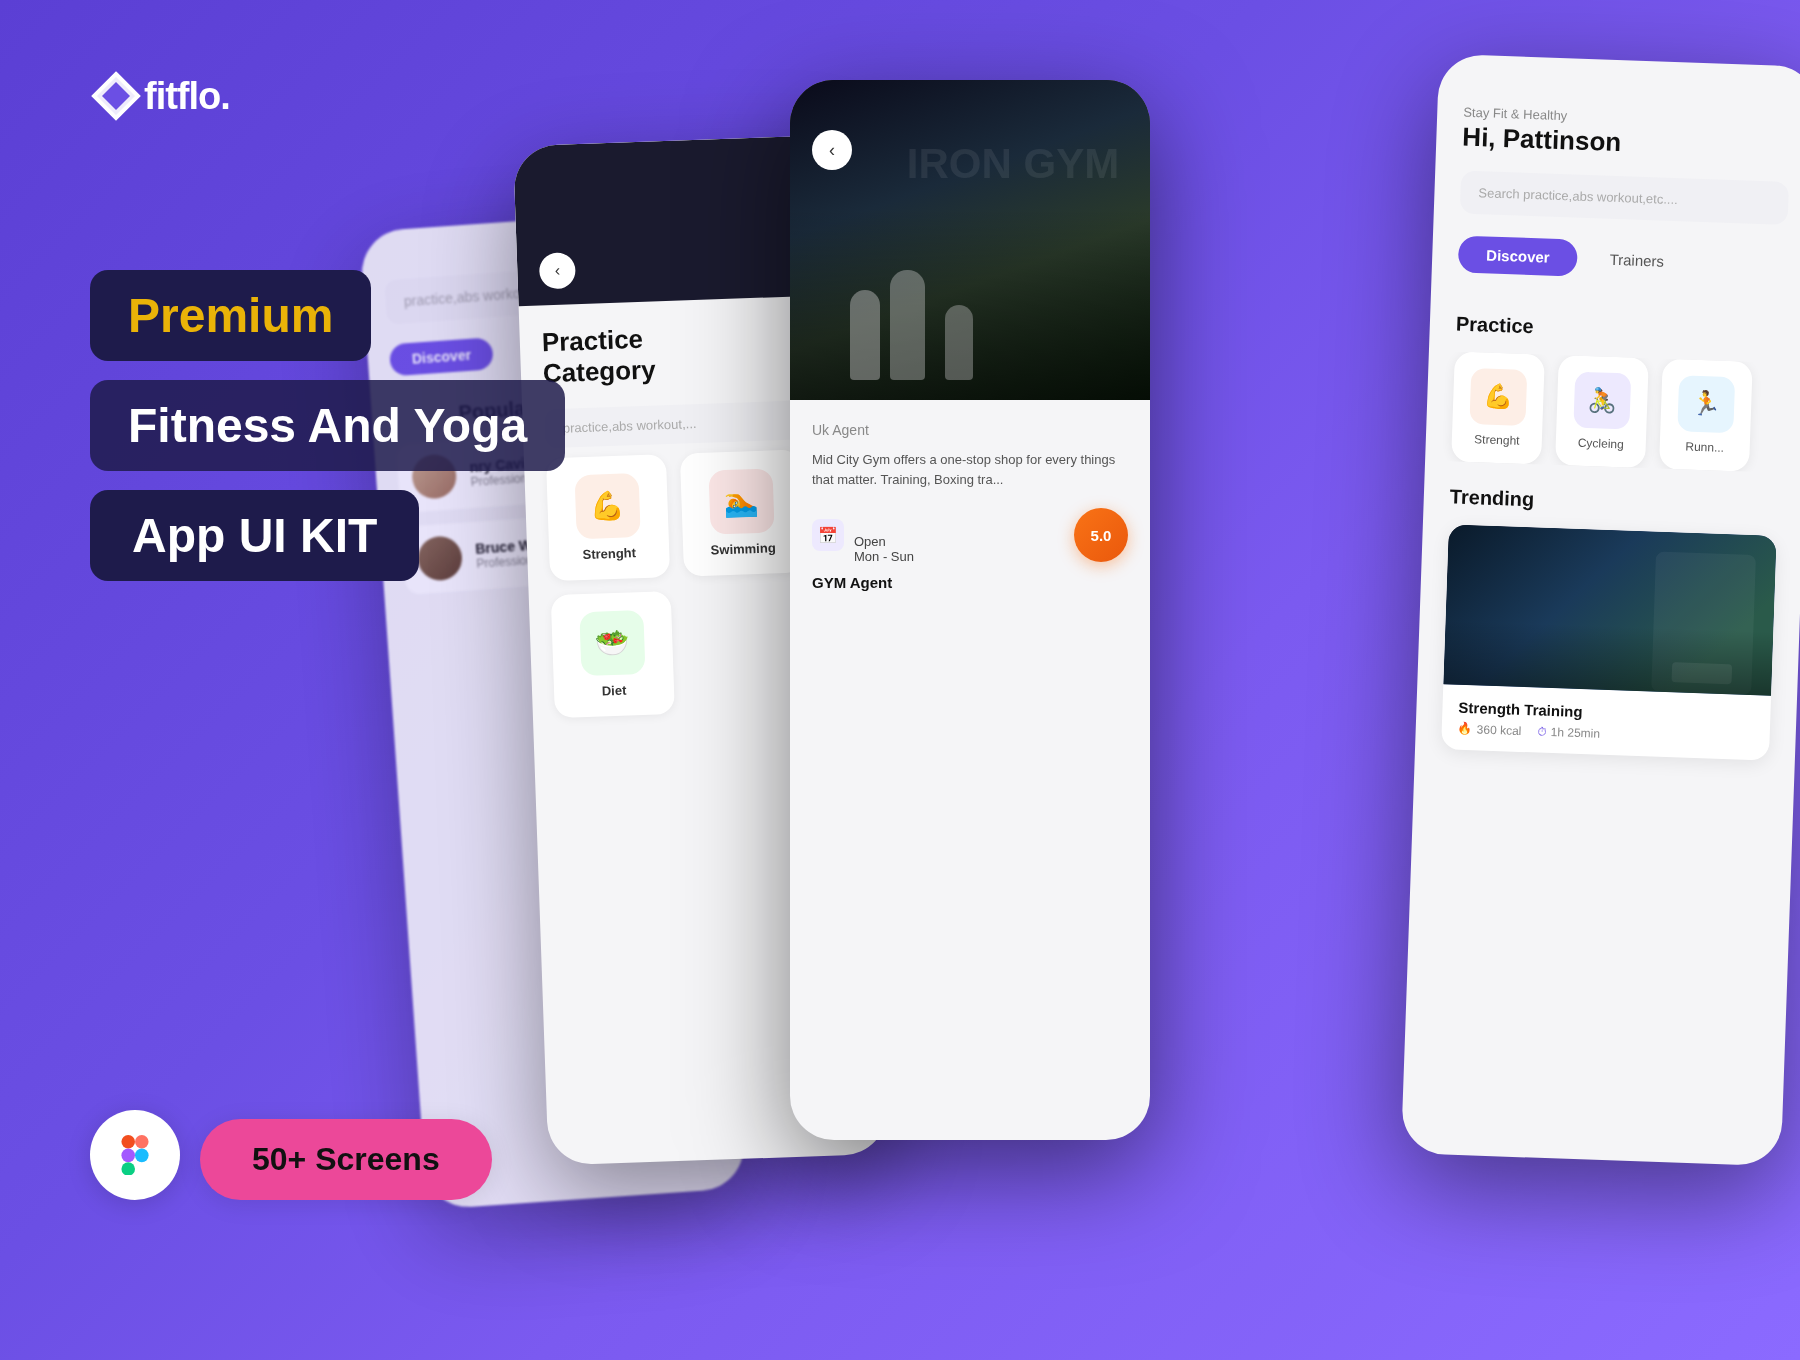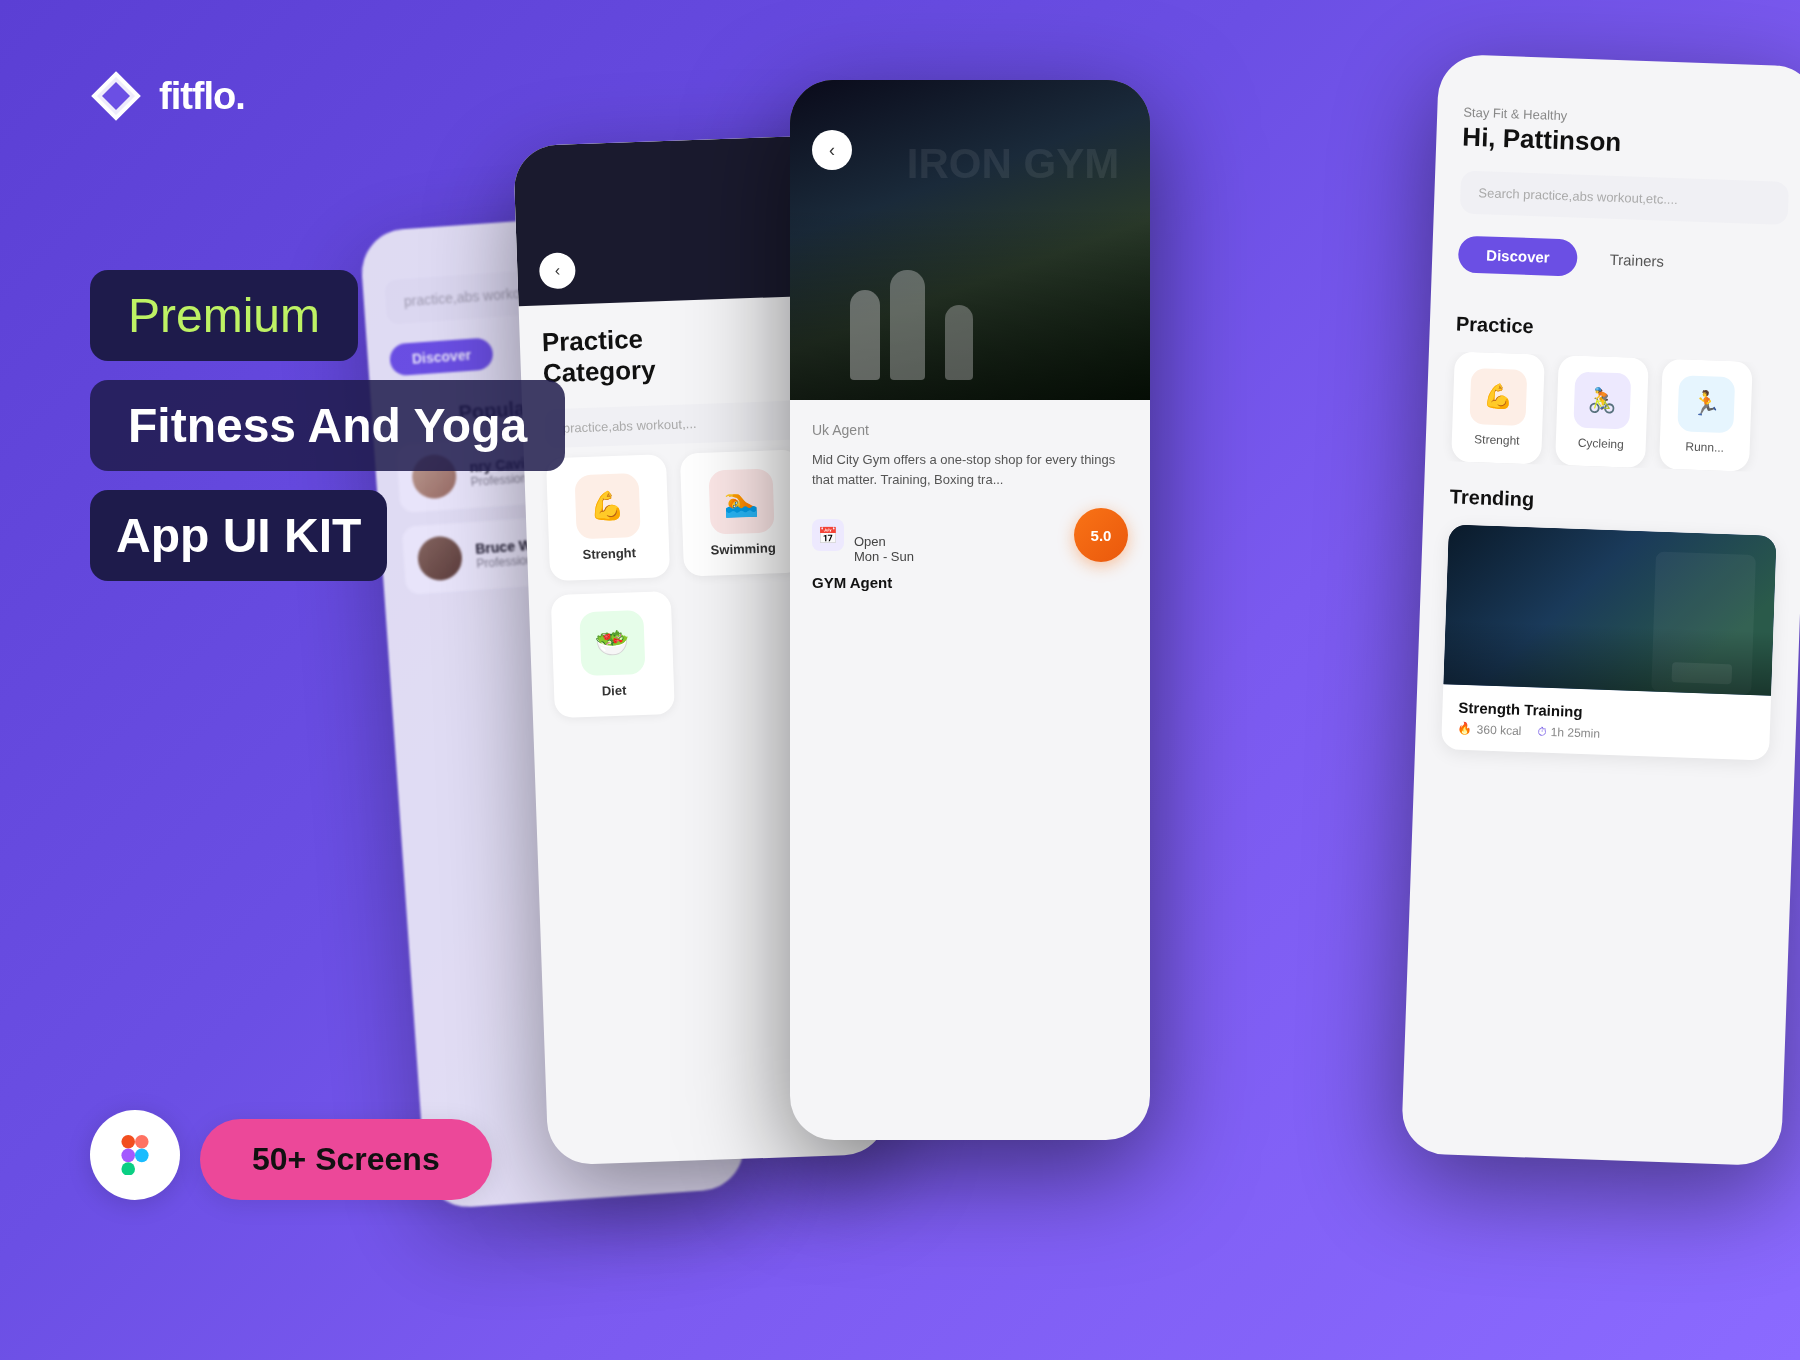--- a/index.html
+++ b/index.html
@@ -20,44 +20,44 @@
       z-index: 0;
     }
 
     
     .logo-area {
       position: absolute;
       top: 70px;
       left: 90px;
       display: flex;
       align-items: center;
-      gap: 17px;
+      gap: 2px;
       z-index: 10;
       justify-content: center;
     }
     .logo-diamond {
       width: 52px;
       height: 52px;
     }
     .logo-text {
       color: #fff;
       font-size: 38px;
       font-weight: 700;
       letter-spacing: -1px;
     }
 
     
     .label-premium {
       position: absolute;
       top: 270px;
       left: 90px;
       background: #1e1b4b;
-      color: #bef264;
+      color: #eab308;
       font-size: 48px;
-      font-weight: 400;
+      font-weight: 700;
       padding: 18px 38px;
       border-radius: 18px;
       z-index: 10;
       text-align: center;
     }
     .label-fitness {
       position: absolute;
       top: 380px;
       left: 90px;
       background: rgba(30,27,75,0.85);
@@ -69,21 +69,21 @@
       z-index: 10;
     }
     .label-appui {
       position: absolute;
       top: 490px;
       left: 90px;
       background: #1e1b4b;
       color: #fff;
       font-size: 48px;
       font-weight: 700;
-      padding: 18px 26px;
+      padding: 18px 42px;
       border-radius: 18px;
       z-index: 10;
     }
 
     
     .figma-badge {
       position: absolute;
       bottom: 160px;
       left: 90px;
       width: 90px;

